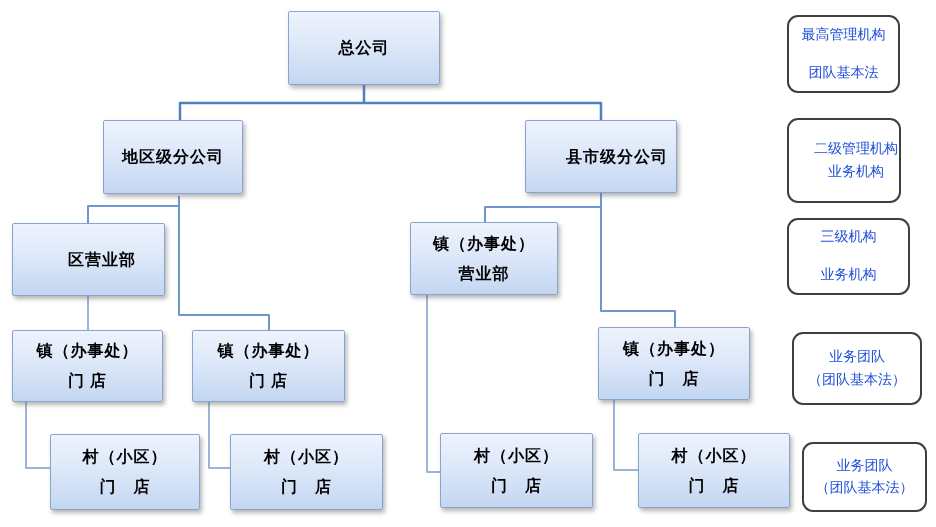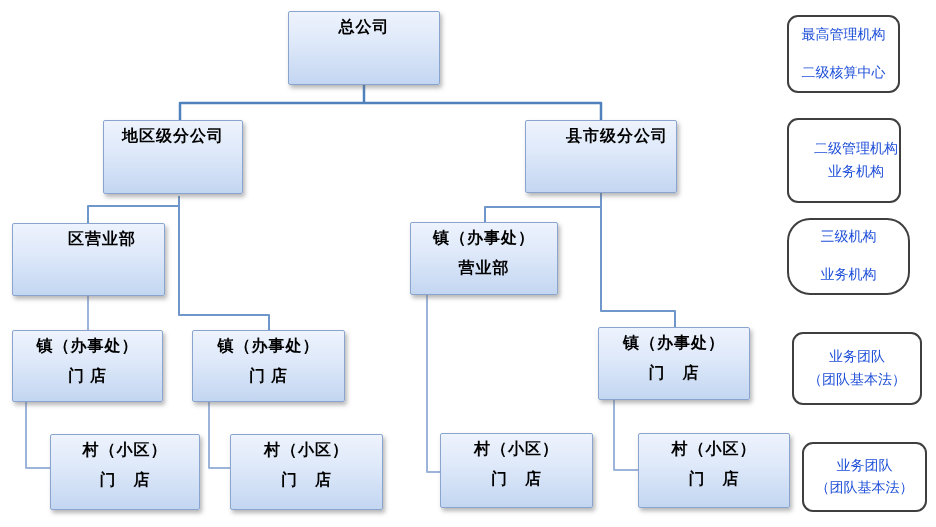--- a/index.html
+++ b/index.html
@@ -3,21 +3,21 @@
 <meta charset="utf-8">
 <style>
   html,body{margin:0;padding:0;background:#ffffff;}
   .canvas{
     position:relative;width:936px;height:527px;background:#ffffff;overflow:hidden;
     font-family:"Liberation Serif","DejaVu Serif",serif;
   }
   svg.connector-layer{position:absolute;left:0;top:0;width:936px;height:527px;}
   .org-node{
     position:absolute;box-sizing:border-box;
-    display:flex;flex-direction:column;justify-content:flex-start;align-items:center;
+    display:flex;flex-direction:column;justify-content:center;align-items:center;
     background:linear-gradient(180deg,#eef3fd 0%,#dde8f9 45%,#c3d6f1 100%);
     border:1px solid #89a5cf;border-radius:2px;
     box-shadow:2px 3px 4px rgba(110,110,110,0.5);
     font-weight:bold;font-size:16px;letter-spacing:1px;color:#000;text-align:center;
   }
   .org-node .org-line{line-height:1.85;white-space:pre;}
   .annotation{
     position:absolute;box-sizing:border-box;
     display:flex;flex-direction:column;justify-content:center;
     background:#ffffff;border:2px solid #3f3f3f;border-radius:11px;
@@ -85,27 +85,27 @@
       </div>
       <div class="org-node" style="left: 638px; top: 433px; width: 152px; height: 75px;">
         <div class="org-line">村（小区）</div>
         <div class="org-line">门　店</div>
       </div>
     </div>
   <div id="annotations-layer">
       <div class="annotation" style="left: 787px; top: 15px; width: 113px; height: 78px;">
         <div class="ann-line">最高管理机构</div>
         <div class="ann-line"></div>
-        <div class="ann-line">二级核算中心</div>
+        <div class="ann-line">团队基本法</div>
       </div>
       <div class="annotation" style="left: 787px; top: 118px; width: 114px; height: 85px; padding-left: 24px;">
         <div class="ann-line">二级管理机构</div>
         <div class="ann-line">业务机构</div>
       </div>
-      <div class="annotation" style="left: 787px; top: 218px; width: 123px; height: 77px; border-radius: 23px;">
+      <div class="annotation" style="left: 787px; top: 218px; width: 123px; height: 77px;">
         <div class="ann-line">三级机构</div>
         <div class="ann-line"></div>
         <div class="ann-line">业务机构</div>
       </div>
       <div class="annotation" style="left: 792px; top: 332px; width: 130px; height: 73px;">
         <div class="ann-line">业务团队</div>
         <div class="ann-line">（团队基本法）</div>
       </div>
       <div class="annotation" style="left: 802px; top: 442px; width: 125px; height: 70px;">
         <div class="ann-line">业务团队</div>

